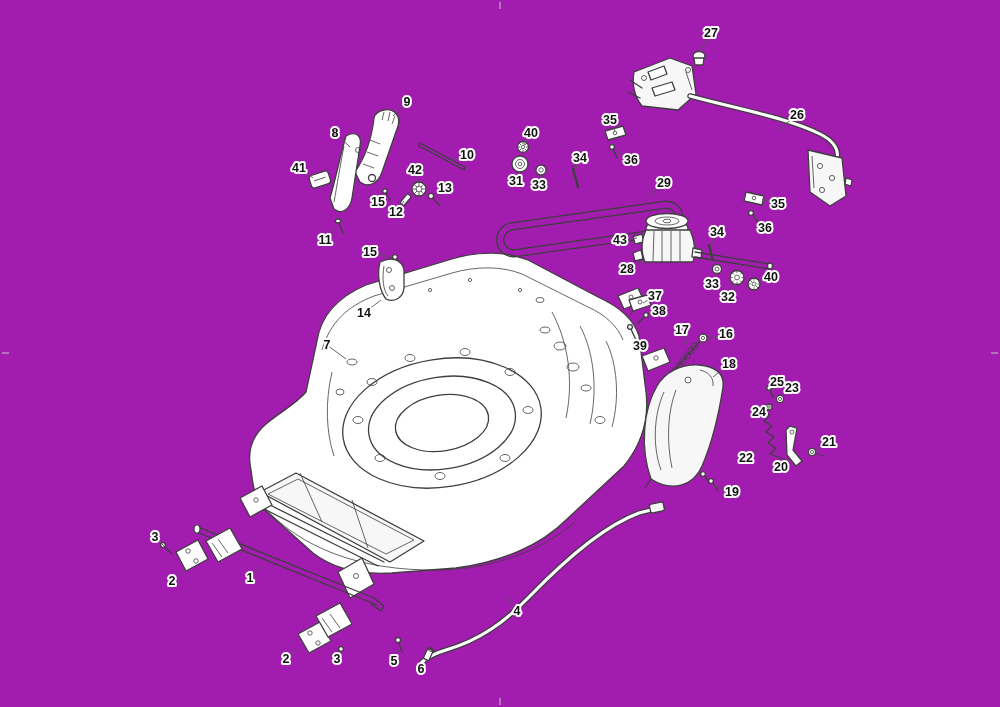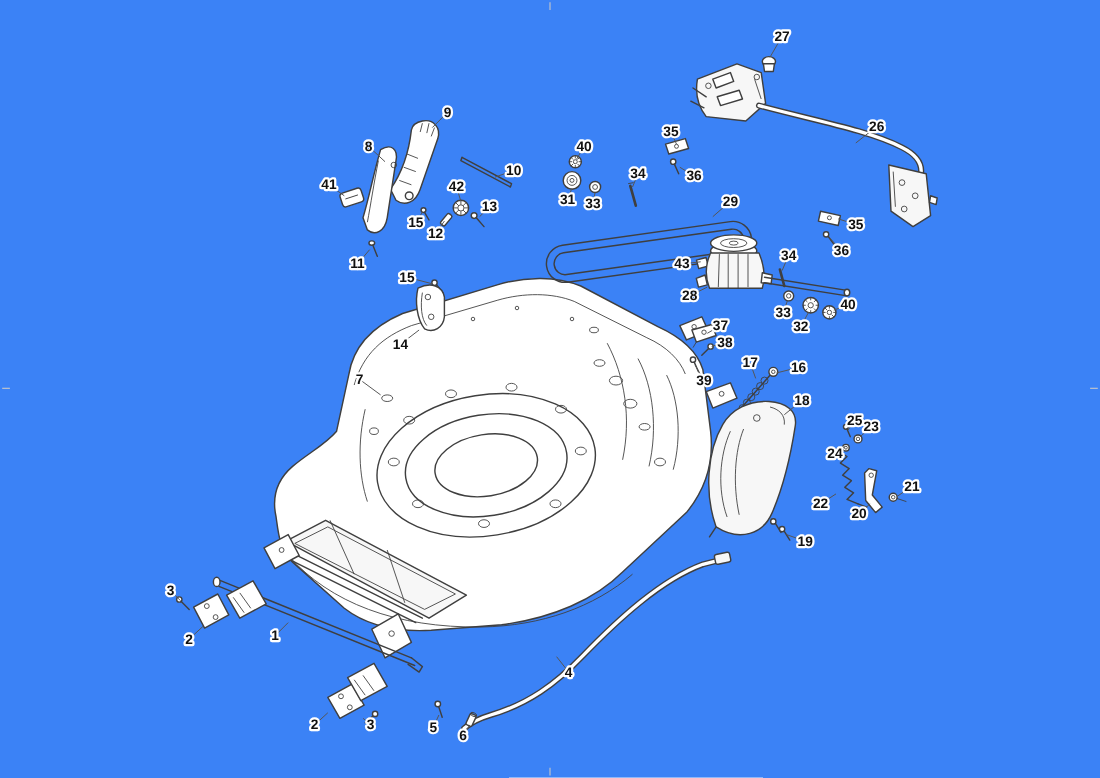--- a/index.html
+++ b/index.html
@@ -1,16 +1,16 @@
 <!DOCTYPE html>
 <html><head>
 <meta charset="utf-8">
 <style>
   html,body{margin:0;padding:0;background:#ffffff;}
-  .page{position:relative;width:1000px;height:707px;background:#3b82f6;overflow:hidden;
+  .page{position:relative;width:1000px;height:707px;background:#a21caf;overflow:hidden;
         font-family:"Liberation Sans", sans-serif;}
   svg{display:block;}
   .ln{fill:none;stroke:#3f3f3f;stroke-width:1.3;stroke-linecap:round;stroke-linejoin:round;}
   .fw{fill:#ffffff;stroke:#3f3f3f;stroke-width:1.3;stroke-linejoin:round;}
   .fl{fill:#f7f7f7;stroke:#3f3f3f;stroke-width:1.3;stroke-linejoin:round;}
   .thin{fill:none;stroke:#3f3f3f;stroke-width:0.8;}
   .thick{fill:none;stroke:#3f3f3f;stroke-width:2.4;stroke-linecap:round;}
   .tube-outer{fill:none;stroke:#3f3f3f;stroke-width:5.5;stroke-linecap:round;}
   .tube-inner{fill:none;stroke:#ffffff;stroke-width:3;stroke-linecap:round;}
   .leader{stroke:#555555;stroke-width:0.9;}

